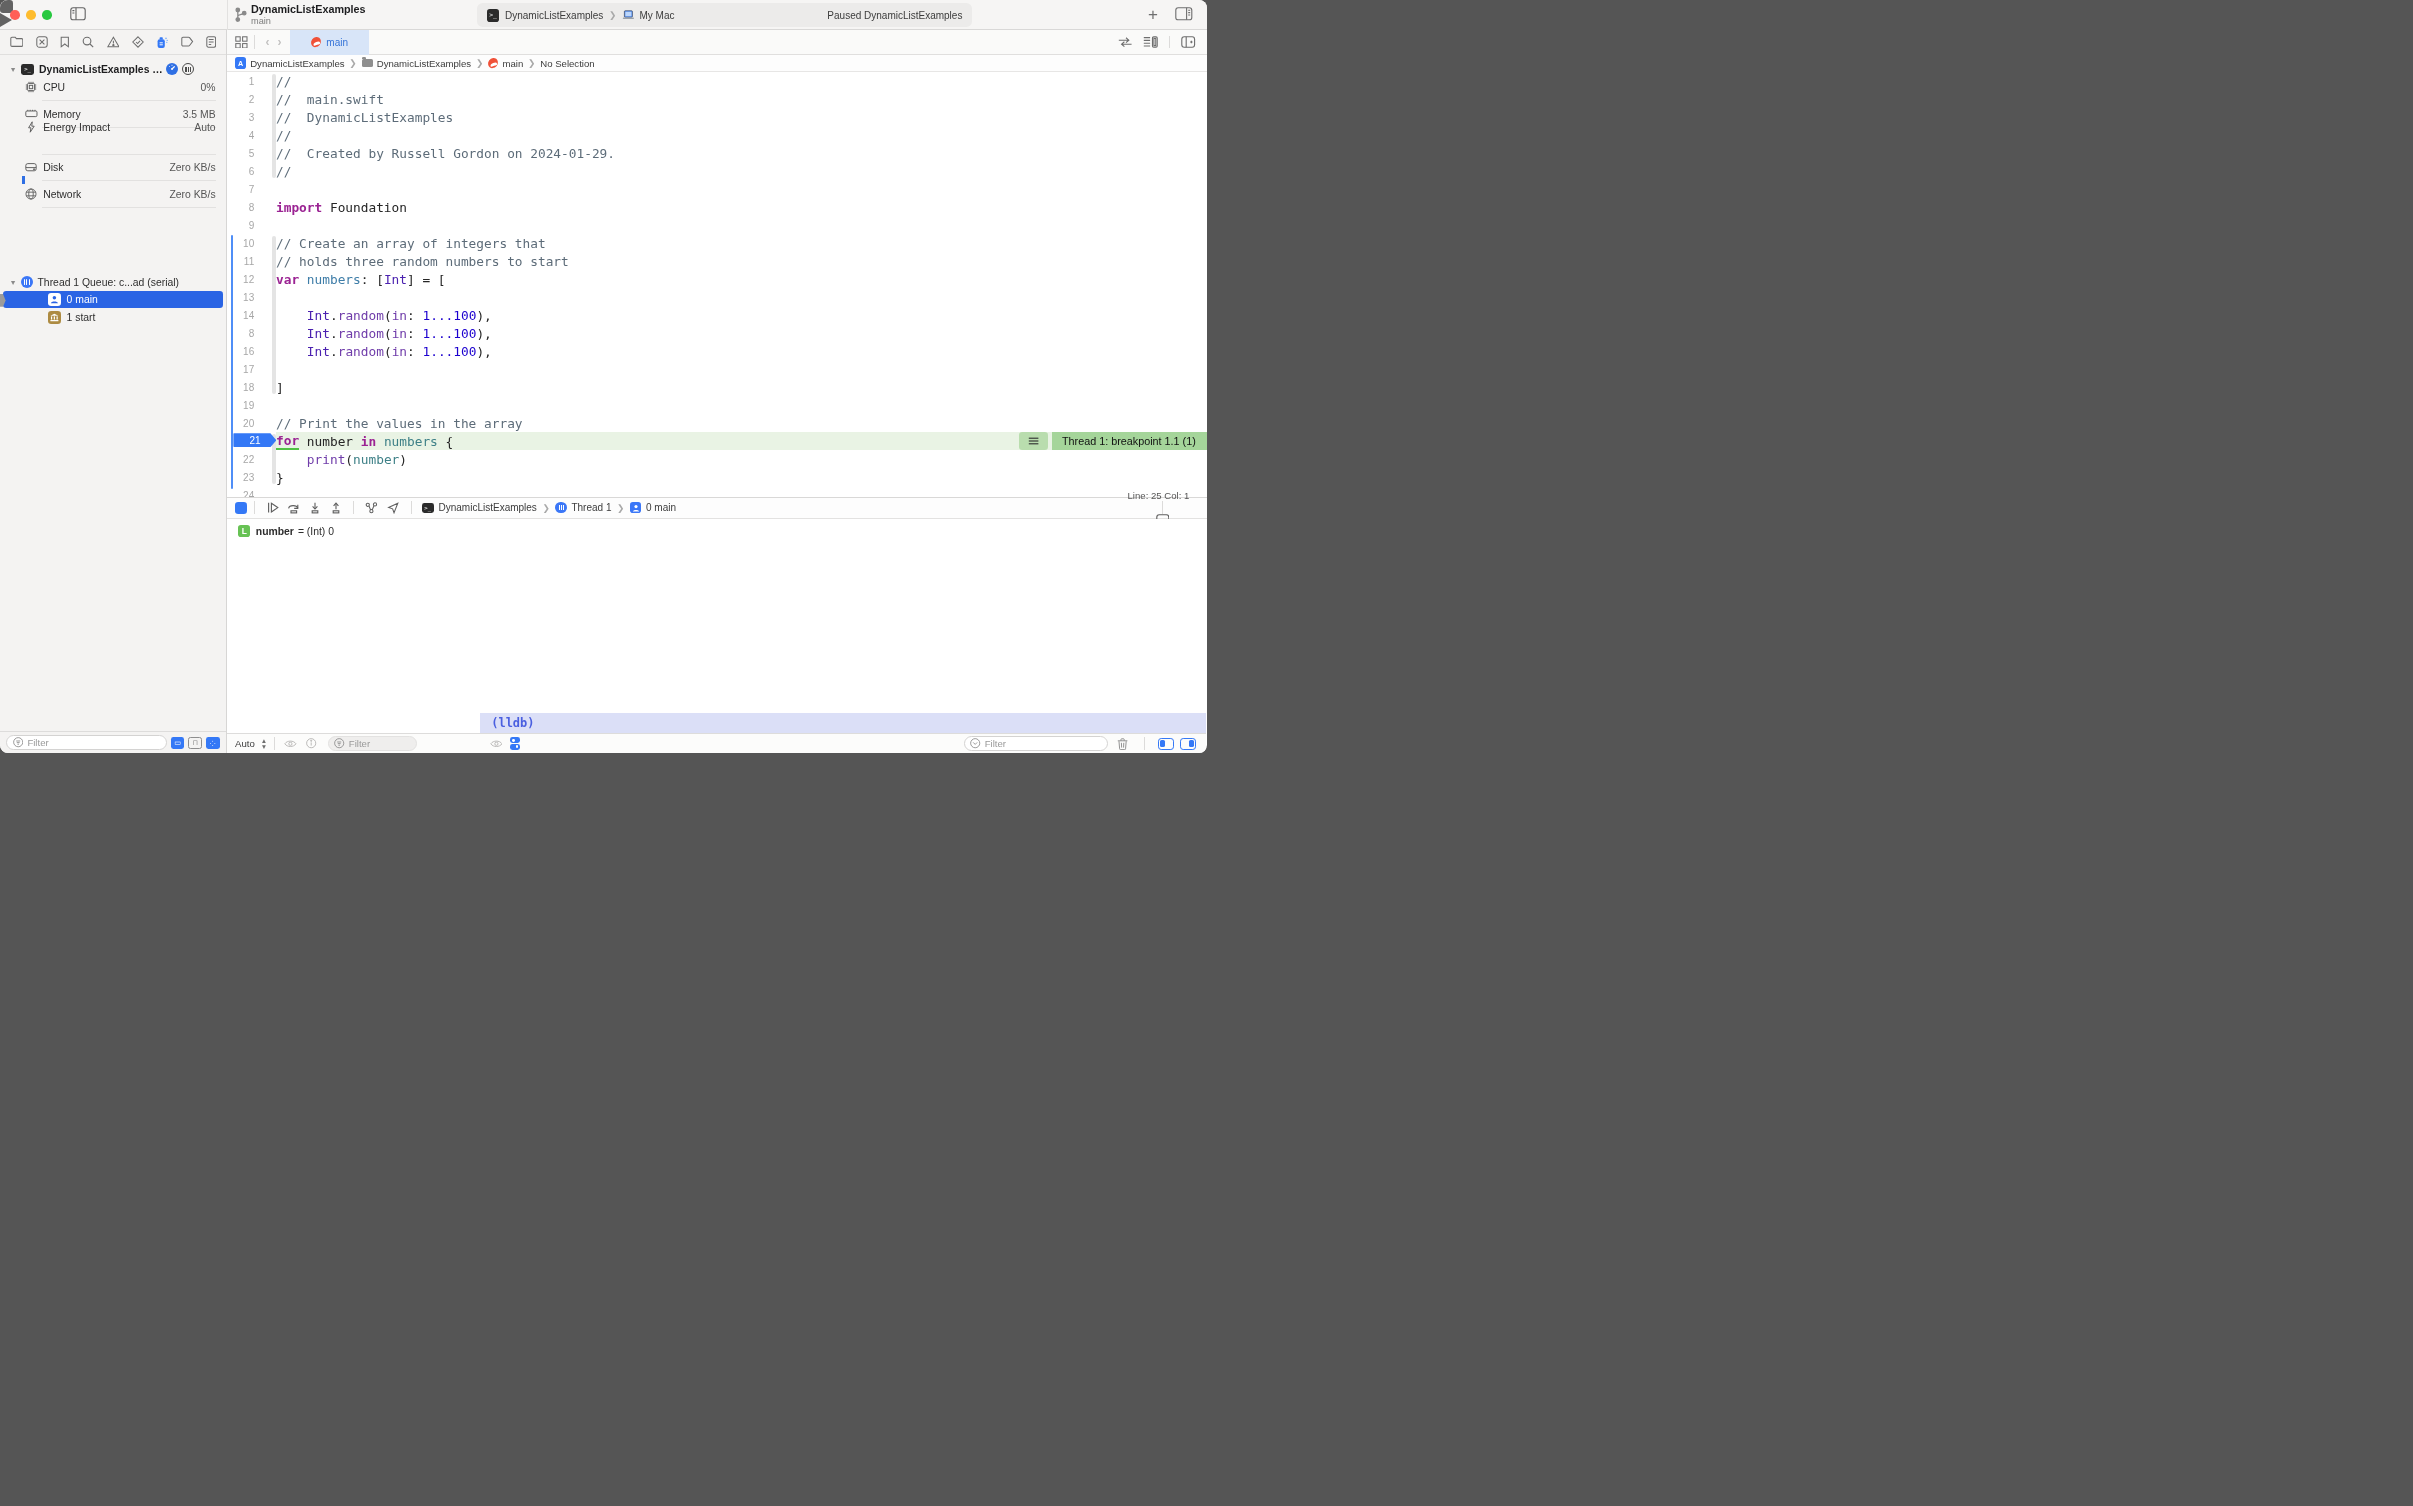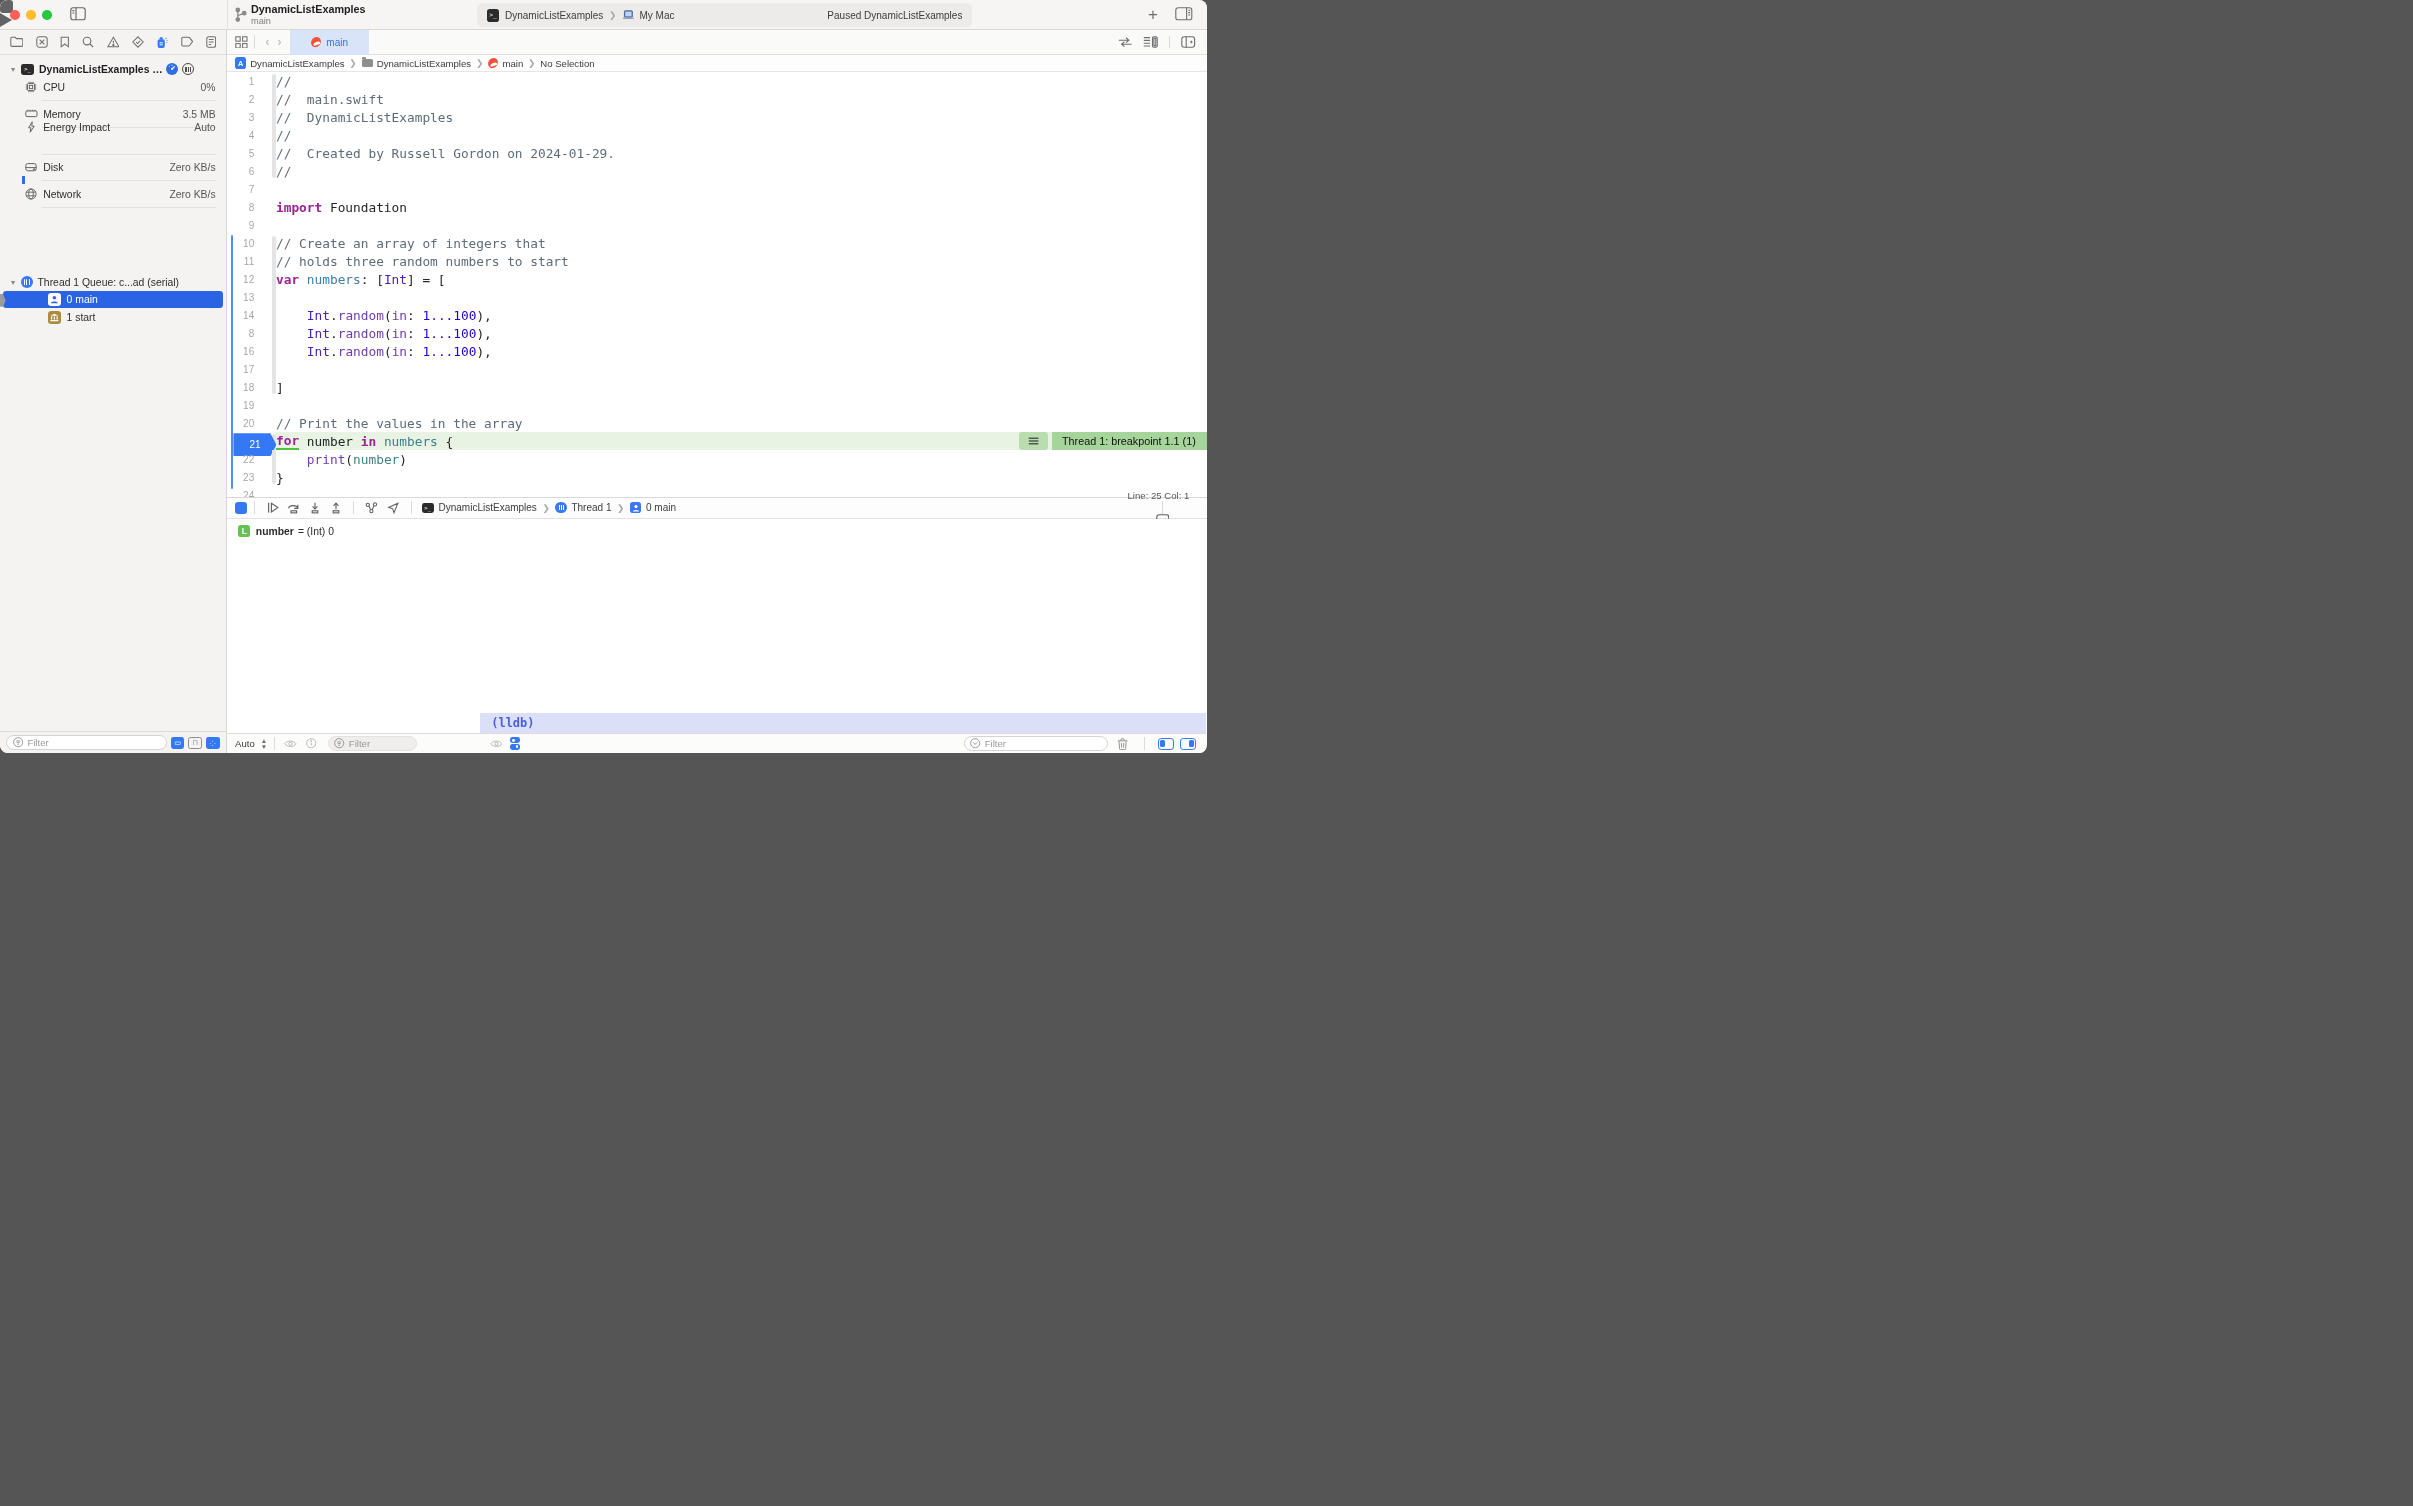--- a/index.html
+++ b/index.html
@@ -119,21 +119,21 @@
   .crow { display:flex; height:18px; position:relative; }
   .gutter { width:49px; flex:0 0 auto; display:flex; align-items:center; position:relative; }
   .lnum { width:32px; text-align:right; color:#a7a7a7; font-size:10px;
           font-family:"Liberation Sans",sans-serif; padding-right:0; margin-left:-4.8px;}
   .ribbon { position:absolute; left:45px; top:0; bottom:0; width:4px; }
   .ribbon.on { background:#e4e4e4; }
   .ribbon.top { border-radius:2.4px 2.4px 0 0; top:1.6px; }
   .ribbon.bot { border-radius:0 0 2.4px 2.4px; bottom:1.6px; }
   .cbody { flex:1; display:flex; align-items:center; white-space:pre; }
   .crow.bp .cbody { background:#e9f3e4; }
-  .bp-marker { position:absolute; left:6.4px; top:1.2px; width:43px; height:23px; background:#3478f6;
+  .bp-marker { position:absolute; left:6.4px; top:1.2px; width:43px; height:14px; background:#3478f6;
                clip-path:polygon(0 0,86% 0,100% 50%,86% 100%,0 100%); border-radius:1px;
                color:#fff; display:flex; align-items:center; }
   .bp-marker span { width:32px; text-align:right; font-size:10px; font-family:"Liberation Sans",sans-serif; margin-left:-4.8px; }
   #change-bar { position:absolute; left:4px; top:163px; width:2px; height:254px; background:#4f8ef7; border-radius:1.6px; }
   .tk-cm{color:#5d6c79;} .tk-kw{color:#9b2393;font-weight:bold;} .tk-kwu{color:#9b2393;font-weight:bold;
          border-bottom:2.4px solid #51c244;} .tk-pl{color:#262626;}
   .tk-ty{color:#4b21b0;} .tk-fn{color:#703daa;} .tk-vd{color:#3e7da8;} .tk-rf{color:#3e8087;} .tk-nm{color:#1c00cf;}
   .annotation { margin-left:auto; display:flex; align-items:stretch; height:100%; font-family:"Liberation Sans",sans-serif; font-size:10.8px; }
   #ann-menu { width:29px; background:#b9ddae; border-radius:3.2px; margin:0.4px 4px 0.4px 0; display:flex;
               align-items:center; justify-content:center; color:#2e2e2e; }

